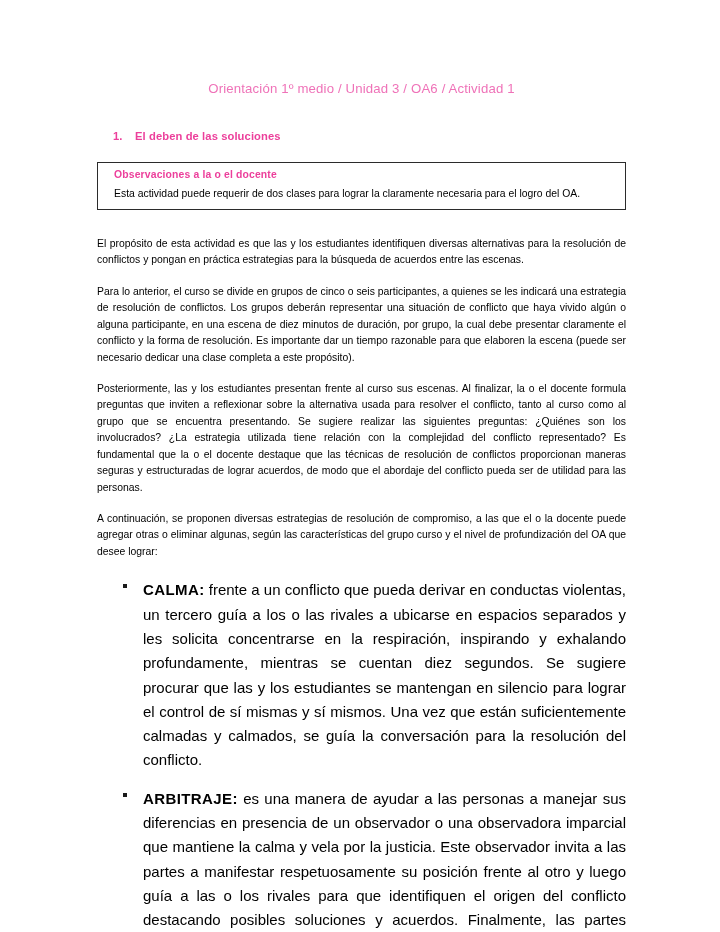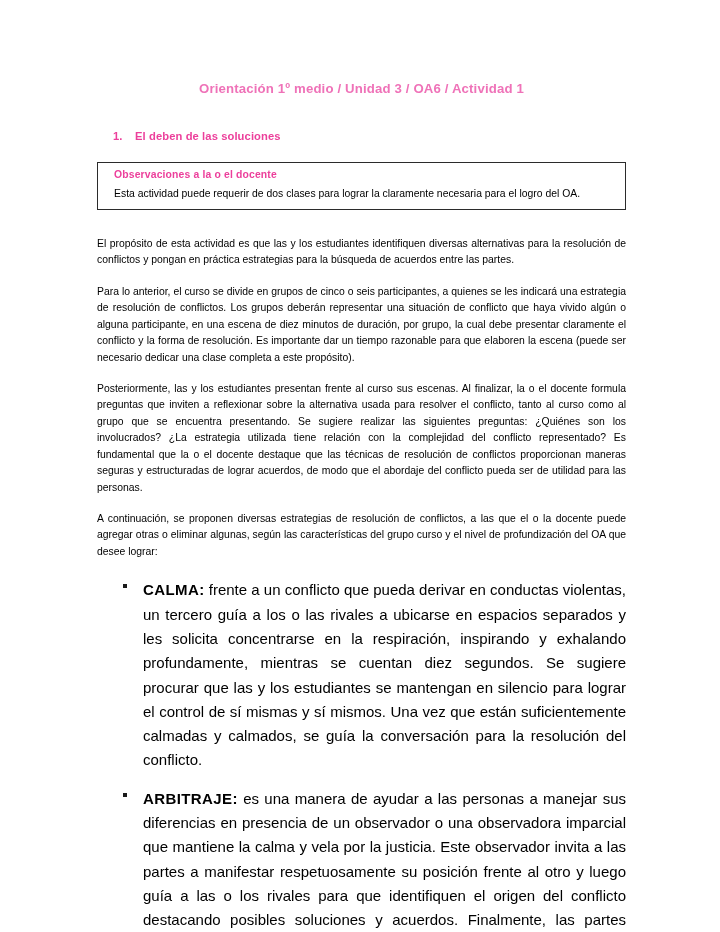--- a/index.html
+++ b/index.html
@@ -28,21 +28,21 @@
     top: 0;
     width: 529px;
   }
 
   
   .doc-title {
     margin: 0;
     padding-top: 80px;
     text-align: center;
     font-size: 13.2px;
-    font-weight: bold;
+    font-weight: normal;
     color: #ef72b8;
     letter-spacing: 0.15px;
     line-height: 1.35;
   }
 
   
   .section-heading {
     display: flex;
     align-items: baseline;
     margin: 0;
@@ -129,24 +129,24 @@
     <div class="section-heading">
       <span class="num">1.</span>
       <span>El deben de las soluciones</span>
     </div>
 
     <div class="obs-box">
       <p class="obs-box-title">Observaciones a la o el docente</p>
       <p class="obs-box-text">Esta actividad puede requerir de dos clases para lograr la claramente necesaria para el logro del OA.</p>
     </div>
 
-    <p class="body-par first">El propósito de esta actividad es que las y los estudiantes identifiquen diversas alternativas para la resolución de conflictos y pongan en práctica estrategias para la búsqueda de acuerdos entre las partes.</p>
+    <p class="body-par first">El propósito de esta actividad es que las y los estudiantes identifiquen diversas alternativas para la resolución de conflictos y pongan en práctica estrategias para la búsqueda de acuerdos entre las escenas.</p>
     <p class="body-par">Para lo anterior, el curso se divide en grupos de cinco o seis participantes, a quienes se les indicará una estrategia de resolución de conflictos. Los grupos deberán representar una situación de conflicto que haya vivido algún o alguna participante, en una escena de diez minutos de duración, por grupo, la cual debe presentar claramente el conflicto y la forma de resolución. Es importante dar un tiempo razonable para que elaboren la escena (puede ser necesario dedicar una clase completa a este propósito).</p>
     <p class="body-par">Posteriormente, las y los estudiantes presentan frente al curso sus escenas. Al finalizar, la o el docente formula preguntas que inviten a reflexionar sobre la alternativa usada para resolver el conflicto, tanto al curso como al grupo que se encuentra presentando. Se sugiere realizar las siguientes preguntas: ¿Quiénes son los involucrados? ¿La estrategia utilizada tiene relación con la complejidad del conflicto representado? Es fundamental que la o el docente destaque que las técnicas de resolución de conflictos proporcionan maneras seguras y estructuradas de lograr acuerdos, de modo que el abordaje del conflicto pueda ser de utilidad para las personas.</p>
-    <p class="body-par">A continuación, se proponen diversas estrategias de resolución de conflictos, a las que el o la docente puede agregar otras o eliminar algunas, según las características del grupo curso y el nivel de profundización del OA que desee lograr:</p>
+    <p class="body-par">A continuación, se proponen diversas estrategias de resolución de compromiso, a las que el o la docente puede agregar otras o eliminar algunas, según las características del grupo curso y el nivel de profundización del OA que desee lograr:</p>
 
     <ul class="strategy-list">
       <li class="strategy-item">
         <span class="bullet"></span>
         <span class="term">CALMA:</span><span> frente a un conflicto que pueda derivar en conductas violentas, un tercero guía a los o las rivales a ubicarse en espacios separados y les solicita concentrarse en la respiración, inspirando y exhalando profundamente, mientras se cuentan diez segundos. Se sugiere procurar que las y los estudiantes se mantengan en silencio para lograr el control de sí mismas y sí mismos. Una vez que están suficientemente calmadas y calmados, se guía la conversación para la resolución del conflicto.</span>
       </li>
       <li class="strategy-item">
         <span class="bullet"></span>
         <span class="term">ARBITRAJE:</span><span> es una manera de ayudar a las personas a manejar sus diferencias en presencia de un observador o una observadora imparcial que mantiene la calma y vela por la justicia. Este observador invita a las partes a manifestar respetuosamente su posición frente al otro y luego guía a las o los rivales para que identifiquen el origen del conflicto destacando posibles soluciones y acuerdos. Finalmente, las partes deben establecer un compromiso recíproco basado en el</span>
       </li>

